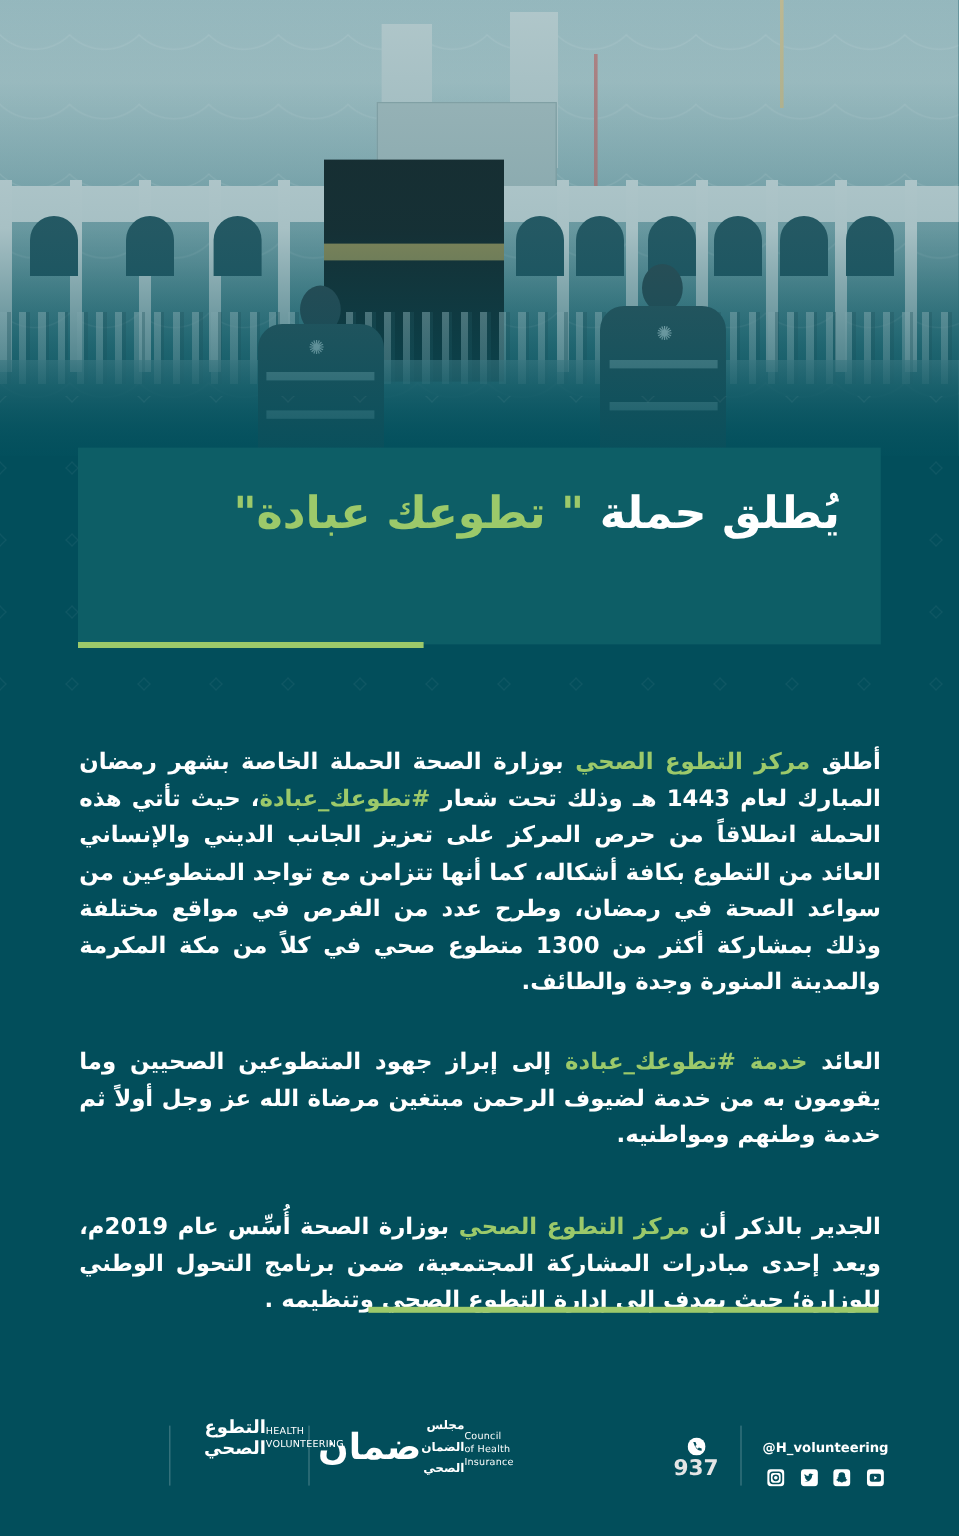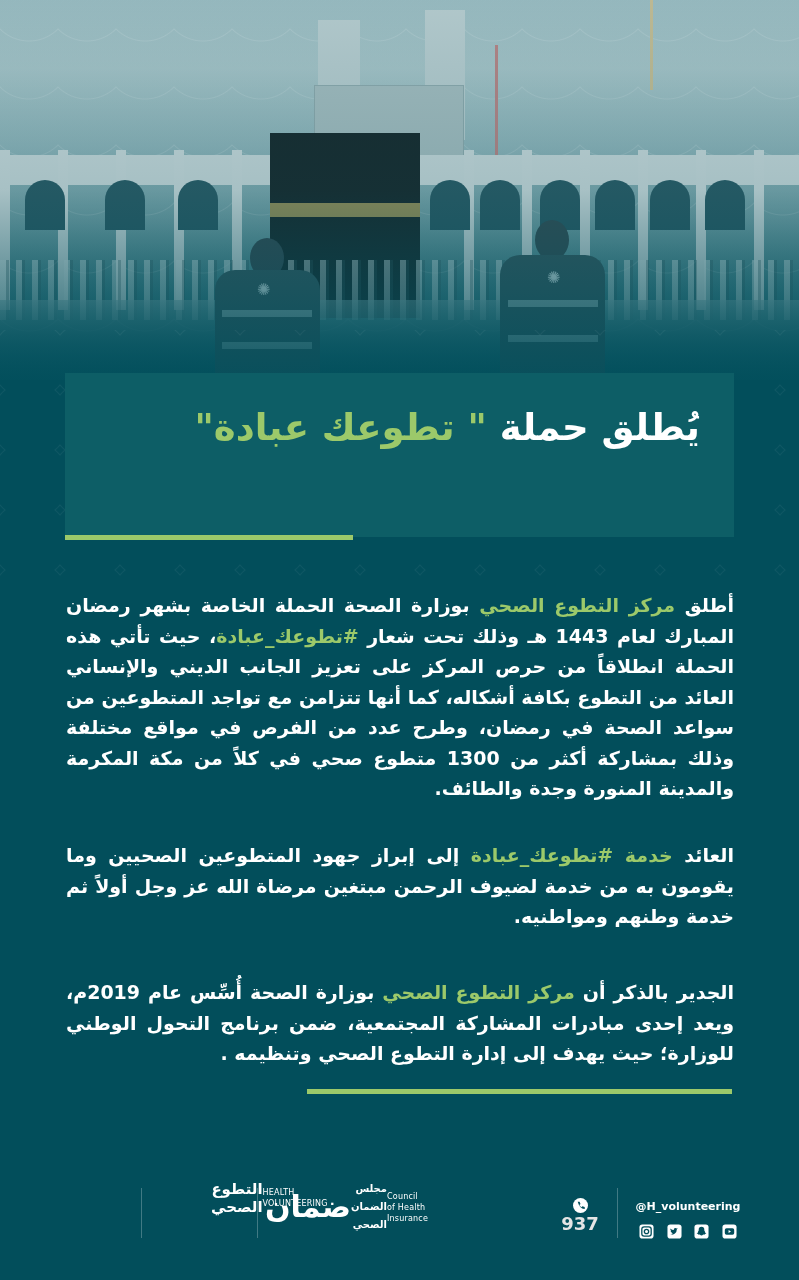--- a/index.html
+++ b/index.html
@@ -96,36 +96,37 @@
 
     
     .body {
       position: absolute; left: 66px; width: 668px;
       direction: rtl; text-align: justify; text-align-last: right;
       font-family: "DejaVu Sans", "Liberation Sans", sans-serif;
       font-weight: bold;
       font-size: 19px;
       line-height: 30.5px;
       color: #ffffff;
+      margin-top: 30px;
     }
     .body .hl { color: #9cc96a; }
     .p1 { top: 590px; }
     .p2 { top: 840px; }
     .p3 { top: 977px; }
 
     .bottom-line { position: absolute; left: 307px; top: 1089px; width: 425px; height: 5px; background: #9cc96a; }
 
     
     .footer { position: absolute; left: 0; top: 1170px; width: 799px; height: 110px; }
     .logo { position: absolute; top: 10px; display: flex; flex-direction: row; align-items: center; color: #fff; }
     .logo .mark { font-size: 30px; line-height: 34px; }
     .logo .ar { font-size: 15px; font-weight: bold; line-height: 18px; direction: rtl; }
     .logo .en { font-size: 8px; line-height: 11px; letter-spacing: .2px; }
     .logo.moh { left: 57px; width: 80px; }
-    .logo.hv { left: 170px; width: 90px; margin-left: 41px; }
+    .logo.hv { left: 170px; width: 90px; }
     .logo.chi { left: 265px; width: 105px; }
     .logo.chi .mark { font-size: 30px; font-weight: bold; direction: rtl; line-height: 36px; }
     .logo.chi .ar { font-size: 10px; font-weight: bold; }
     .vdiv { position: absolute; top: 18px; width: 1px; height: 50px; background: rgba(255,255,255,.25); }
     .vdiv.d1 { left: 141px; }
     .vdiv.d2 { left: 257px; }
     .vdiv.d3 { left: 617px; }
 
     .phone { position: absolute; left: 560px; top: 28px; width: 40px; text-align: center; }
     .phone .icon { display: block; margin: 0 auto; width: 15px; height: 15px; }

